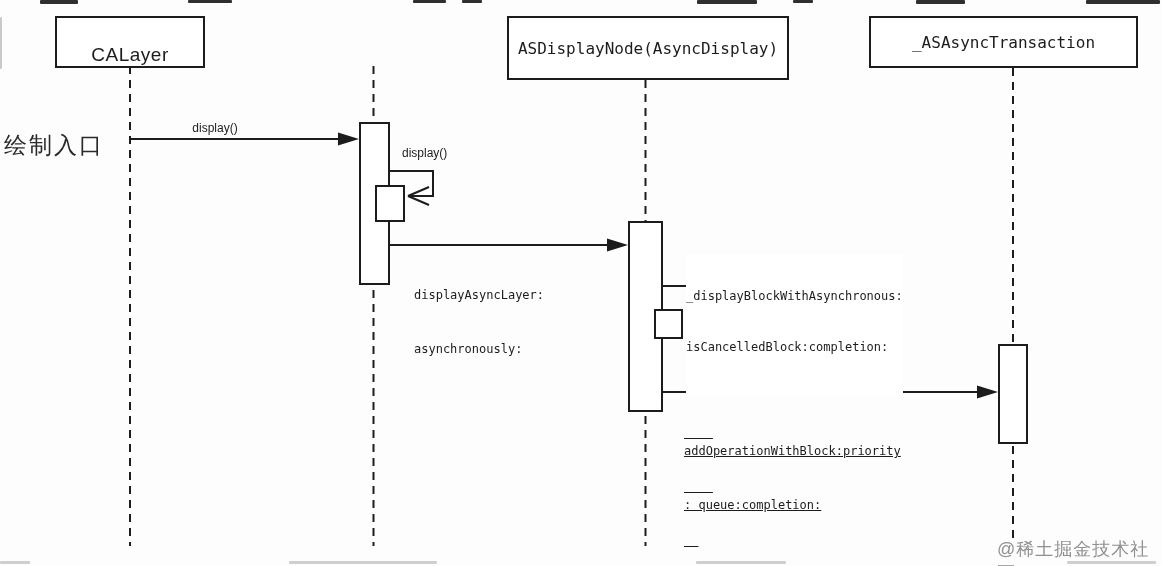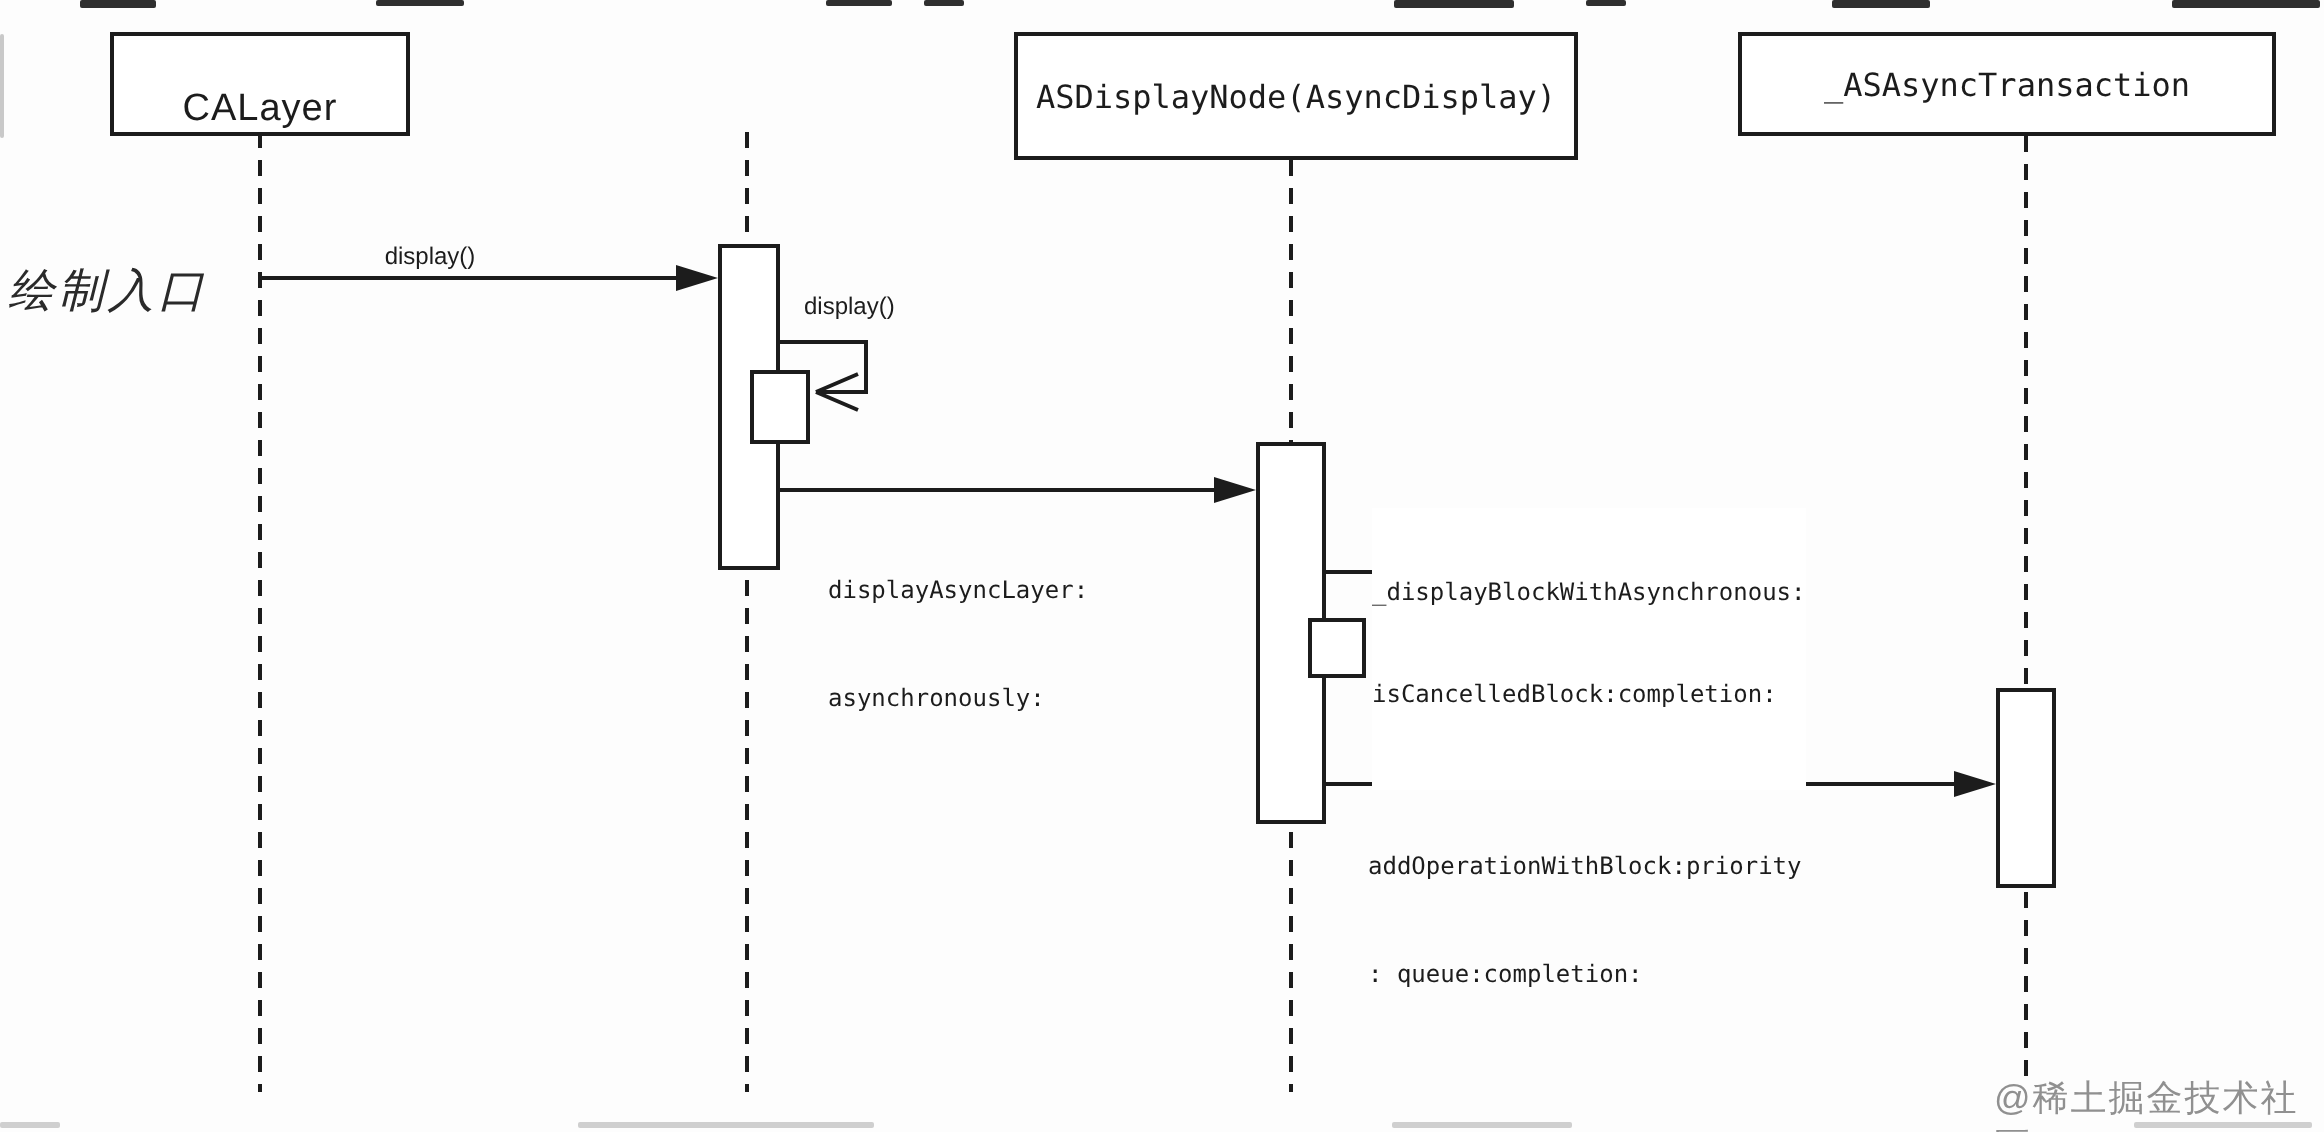--- a/index.html
+++ b/index.html
@@ -34,21 +34,21 @@
   }
   .nested{z-index:3;}
 
   .msg-label{position:absolute;z-index:5;font-size:12px;white-space:pre;}
   .msg-label.mono{font-family:"DejaVu Sans Mono","Liberation Mono",monospace;line-height:18px;}
   .msg-label.center{text-align:center;}
   .msg-label.masked{background:#fff;padding-bottom:5px;line-height:17px;}
 
   .annotation{
     position:absolute;z-index:5;left:4px;top:130px;
-    font-size:23px;letter-spacing:2px;color:#2a2a2a;font-style:italic;
+    font-size:23px;letter-spacing:2px;color:#2a2a2a;
   }
   .watermark{
     position:absolute;z-index:6;left:997px;top:537px;
     font-size:18px;color:var(--watermark);letter-spacing:1px;
   }
   .artifact{position:absolute;background:#2f2f2f;height:4px;top:0;z-index:0;border-radius:1px;}
   .artifact.light{background:#cfcfcf;height:3px;top:561px;}
   .artifact.edge{left:0;top:17px;width:2px;height:52px;background:#c9c9c9;}
 </style>
 </head>
@@ -126,21 +126,21 @@
   <div class="msg-label mono" style="left:414px;top:250px;">
     <div>displayAsyncLayer:</div>
     <div>asynchronously:</div>
   </div>
 
   <div class="msg-label mono masked" style="left:686px;top:254px;">
     <div>_displayBlockWithAsynchronous:</div>
     <div>isCancelledBlock:completion:</div>
   </div>
 
-  <div class="msg-label mono" style="left:684px;top:388px;">
+  <div class="msg-label mono" style="left:684px;top:406px;text-decoration:underline;">
     <div>addOperationWithBlock:priority</div>
     <div>: queue:completion:</div>
   </div>
 
   <div class="annotation">绘制入口</div>
 
   <div class="watermark">@稀土掘金技术社区</div>
 
 </div>
 

